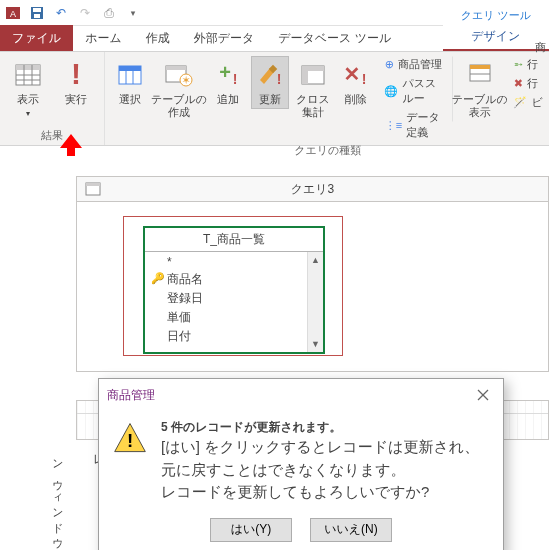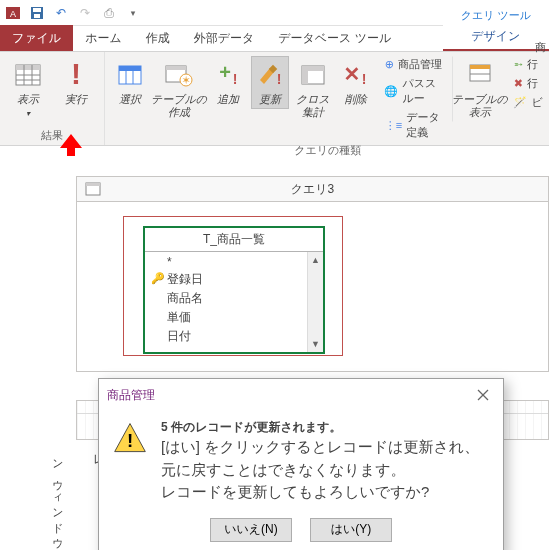--- a/index.html
+++ b/index.html
@@ -11,21 +11,21 @@
   .tab.file { background:#a4373a; color:#fff; }
   .ctx-wrap { margin-left:auto; text-align:center; }
   .ctx-top { background:#fff; font-size:11px; color:#2b7cd3; padding:2px 18px 0; }
   .tab.design { color:#2b579a; border-bottom:2px solid #a4373a; background:#fff; }
   .ribbon { height:94px; background:#f3f2f1; border-bottom:1px solid #d4d4d4; display:flex; }
   .group { border-right:1px solid #e1e1e1; padding:4px 6px 2px; display:flex; flex-direction:column; justify-content:space-between; }
   .group-label { text-align:center; font-size:11px; color:#666; padding-top:2px; }
   .btns { display:flex; gap:4px; align-items:flex-start; }
   .rbtn { display:flex; flex-direction:column; align-items:center; width:44px; padding:2px; cursor:pointer; border:1px solid transparent; }
   .rbtn .ic { width:32px; height:32px; display:flex; align-items:center; justify-content:center; }
-  .rbtn .lbl { font-size:11px; text-align:center; line-height:1.2; margin-top:2px;font-style:italic; }
+  .rbtn .lbl { font-size:11px; text-align:center; line-height:1.2; margin-top:2px; }
   .rbtn.hl { background:#d4d4d4; border:1px solid #bdbdbd; }
   .small-rows { display:flex; flex-direction:column; gap:2px; font-size:11px; }
   .small-rows div { display:flex; align-items:center; gap:4px; padding:1px 2px; cursor:pointer;}
   .red-arrow { position:absolute; left:58px; top:134px; }
   .doc-tab { position:absolute; left:76px; top:176px; right:0; height:26px; border:1px solid #c8c6c4; background:#f8f8f8; display:flex; align-items:center; padding-left:8px; gap:8px; }
   .doc-tab span.title { position:absolute; left:50%; transform:translateX(-50%); }
   .design-area { position:absolute; left:76px; top:202px; right:0; height:170px; border:1px solid #c8c6c4; border-top:none; background:#fff; }
   .red-box { position:absolute; left:46px; top:14px; width:220px; height:140px; border:1px solid #c0504d; }
   .table-widget { position:absolute; left:66px; top:24px; width:182px; border:2px solid #15803d; background:#fff; }
   .table-widget .tw-title { text-align:center; padding:3px 0; border-bottom:1px solid #b3b3b3; background:#fff; }
@@ -239,22 +239,22 @@
 </div>
 
 <div class="design-area">
   <div class="red-box"></div>
   <div class="table-widget">
     <div class="tw-title">T_商品一覧</div>
     <div class="tw-body">
       <div class="tw-list">
         <span class="tw-key">🔑</span>
         <div>*</div>
+        <div>商品名</div>
         <div>登録日</div>
-        <div>商品名</div>
         <div>単価</div>
         <div>日付</div>
       </div>
       <div class="tw-scroll">
         <div class="ar">▲</div>
         <div class="track"></div>
         <div class="ar">▼</div>
       </div>
     </div>
   </div>
@@ -281,16 +281,16 @@
         <polygon points="20,3 38,36 2,36" fill="#ffd54a" stroke="#333" stroke-width="1"></polygon>
         <text x="20" y="31" text-anchor="middle" font-size="22" font-weight="bold" fill="#000">!</text>
       </svg>
     <div class="dlg-text">
       <div class="bold">5 件のレコードが更新されます。</div>
       <div class="msg">[はい] をクリックするとレコードは更新され、元に戻すことはできなくなります。</div>
       <div class="msg">レコードを更新してもよろしいですか?</div>
     </div>
   </div>
   <div class="dlg-btns">
+    <button>はい(Y)</button>
     <button>いいえ(N)</button>
-    <button>はい(Y)</button>
   </div>
 </div>
 
 </body></html>

